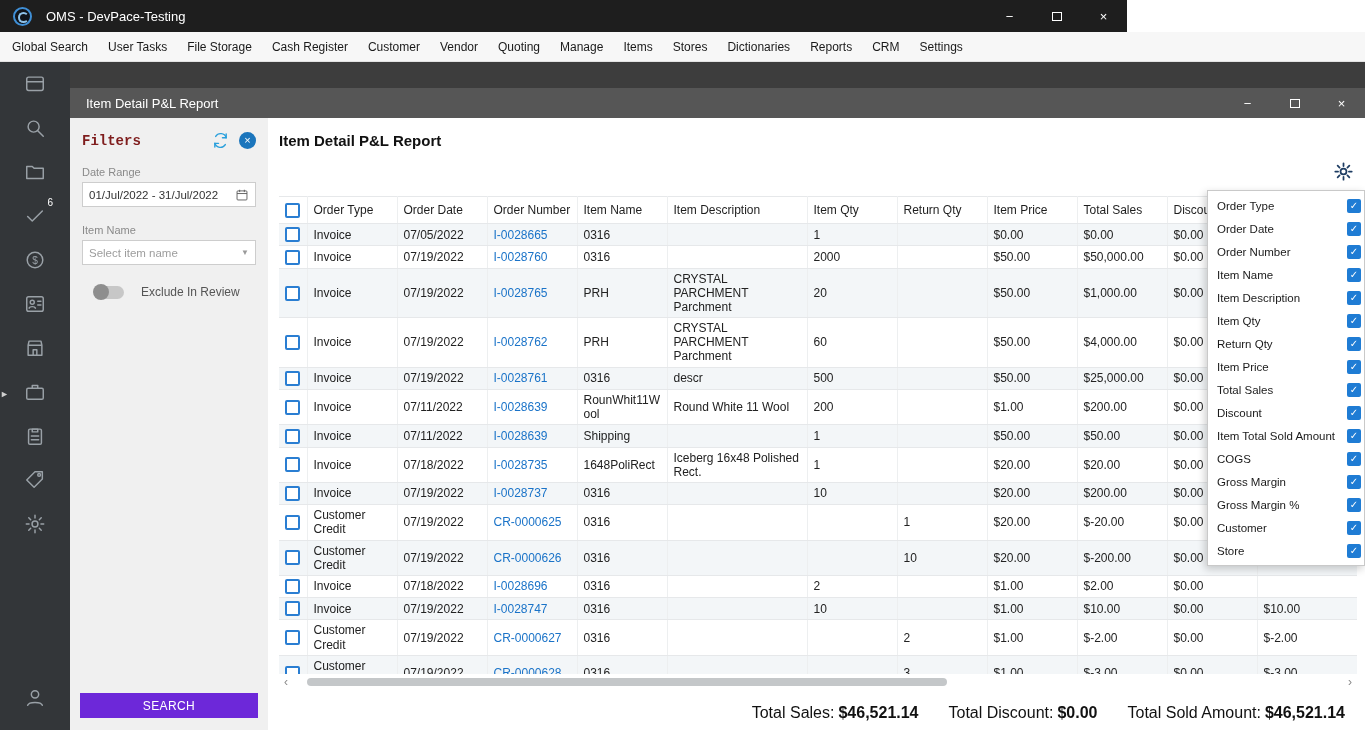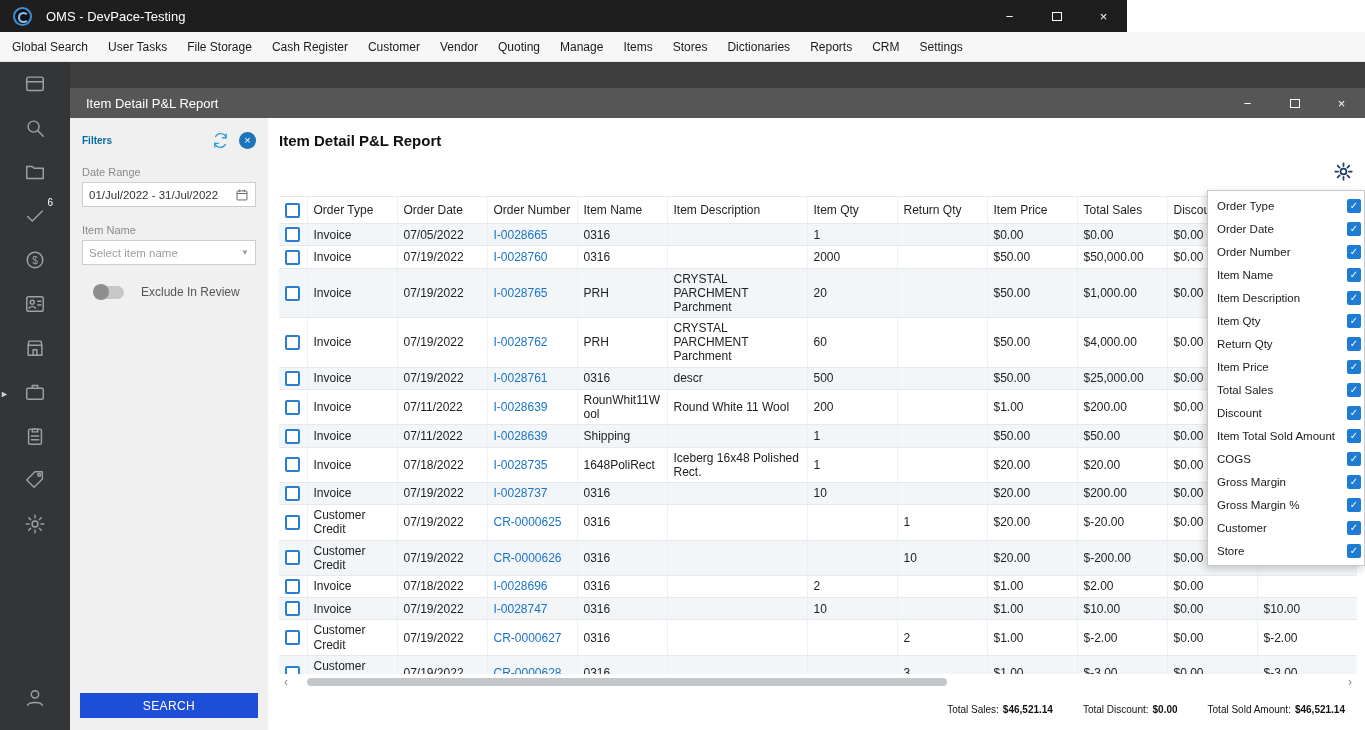--- a/index.html
+++ b/index.html
@@ -34,34 +34,34 @@
   .tab-close { font-size:12px; color:#ddd; }
 
   
   .innerbar { position:absolute; left:70px; top:88px; width:1295px; height:30px; background:#565656; display:flex; align-items:center; color:#fff; }
   .innerbar .iw-title { margin-left:16px; font-size:13px; }
   .innerbar .win-btn { height:30px; }
 
   
   .filters { position:absolute; left:70px; top:118px; width:198px; height:612px; background:#f0f0f0; padding:14px 12px; }
   .filters-head { display:flex; align-items:center; gap:10px; }
-  .filters-title { font-size:10px; font-weight:bold; color:#0369a1; flex:1; }
+  .filters-title { font-size:14px; font-weight:bold; color:#7f1d1d; flex:1;font-family:Liberation Mono, monospace; }
   .refresh-btn svg { width:17px; height:17px; stroke:#2aa0dc; fill:none; stroke-width:2; stroke-linecap:round; display:block; }
   .circle-x { width:17px; height:17px; border-radius:50%; background:#1b75bc; color:#fff; font-size:11px; line-height:17px; text-align:center; }
   .field-label { font-size:11px; color:#8a8a8a; margin-top:17px; }
   .input-box { margin-top:4px; height:25px; background:#fff; border:1px solid #cdcdcd; display:flex; align-items:center; padding:0 6px; font-size:11.5px; color:#333; }
   .input-box .flex1 { flex:1; }
   .cal-icon svg { width:14px; height:14px; stroke:#555; fill:none; stroke-width:1.5; display:block; }
   .select-box .ph { color:#9d9d9d; }
   .select-arrow { color:#9a9a9a; font-size:8px; }
   .toggle-row { margin-top:20px; display:flex; align-items:center; gap:17px;margin-left:12px; }
   .toggle { width:30px; height:13px; border-radius:7px; background:#c7c7c7; position:relative; }
   .toggle-knob { position:absolute; left:-1px; top:-2px; width:16px; height:16px; border-radius:50%; background:#8e8e8e; }
   .toggle-label { font-size:12px; color:#555; }
-  .search-btn { position:absolute; left:10px; bottom:12px; width:178px; height:25px; background:#1d4ed8; color:#fff; font-size:12px; display:flex; align-items:center; justify-content:center; letter-spacing:.4px; }
+  .search-btn { position:absolute; left:10px; bottom:12px; width:178px; height:25px; background:#6d28d9; color:#fff; font-size:12px; display:flex; align-items:center; justify-content:center; letter-spacing:.4px; }
 
   
   .main { position:absolute; left:268px; top:118px; width:1097px; height:612px; background:#fff; }
   .report-title { position:absolute; left:11px; top:14px; font-size:15px; font-weight:bold; color:#111; }
   .export-btn { position:absolute; right:40px; top:43px; height:30px; background:#1468b3; color:#fff; font-size:11px; font-weight:bold; display:flex; align-items:center; padding:0 10px; letter-spacing:.3px;margin-top:36px; }
   .gear-btn { position:absolute; right:11px; top:43px; width:21px; height:21px; }
   .gear-btn svg { width:21px; height:21px; stroke:#1d3c62; fill:none; stroke-width:2; stroke-linecap:round; }
 
   .table-wrap { position:absolute; left:11px; top:78px; width:1078px; height:478px; overflow:hidden; }
   table { border-collapse:collapse; table-layout:fixed; width:1086px; font-size:12px; color:#222; }
@@ -75,21 +75,21 @@
   .col-chooser { position:absolute; right:0; top:72px; width:158px; background:#fff; border:1px solid #c9c9c9; box-shadow:-2px 3px 8px rgba(0,0,0,.2); z-index:5; padding:3px 0; }
   .chooser-item { height:23px; display:flex; align-items:center; padding:0 3px 0 9px; }
   .chooser-item .lbl { flex:1; font-size:11.5px; color:#1a1a1a; white-space:nowrap; }
   .cbx-on { width:14px; height:14px; background:#1f7cd4; border-radius:2px; color:#fff; font-size:10px; line-height:14px; text-align:center; flex:0 0 14px; }
 
   .hscroll { position:absolute; left:11px; top:558px; width:1078px; height:12px; display:flex; align-items:center; }
   .hs-arrow { width:14px; color:#8a8a8a; font-size:12px; text-align:center; line-height:12px; }
   .hs-track { flex:1; height:10px; position:relative; }
   .hs-thumb { position:absolute; left:14px; top:1px; width:640px; height:8px; background:#c4c7c9; border-radius:4px; }
 
-  .totals { position:absolute; right:20px; top:586px; display:flex; gap:30px; font-size:10px; color:#111; align-items:center; }
+  .totals { position:absolute; right:20px; top:586px; display:flex; gap:30px; font-size:16px; color:#111; align-items:center; }
   .totals .tval { font-weight:bold; margin-left:4px; }
   .total-pair { display:flex; }
 </style>
 </head>
 <body>
 
 <div id="stage">
 
   <div class="titlebar">
     <div class="logo"></div>

